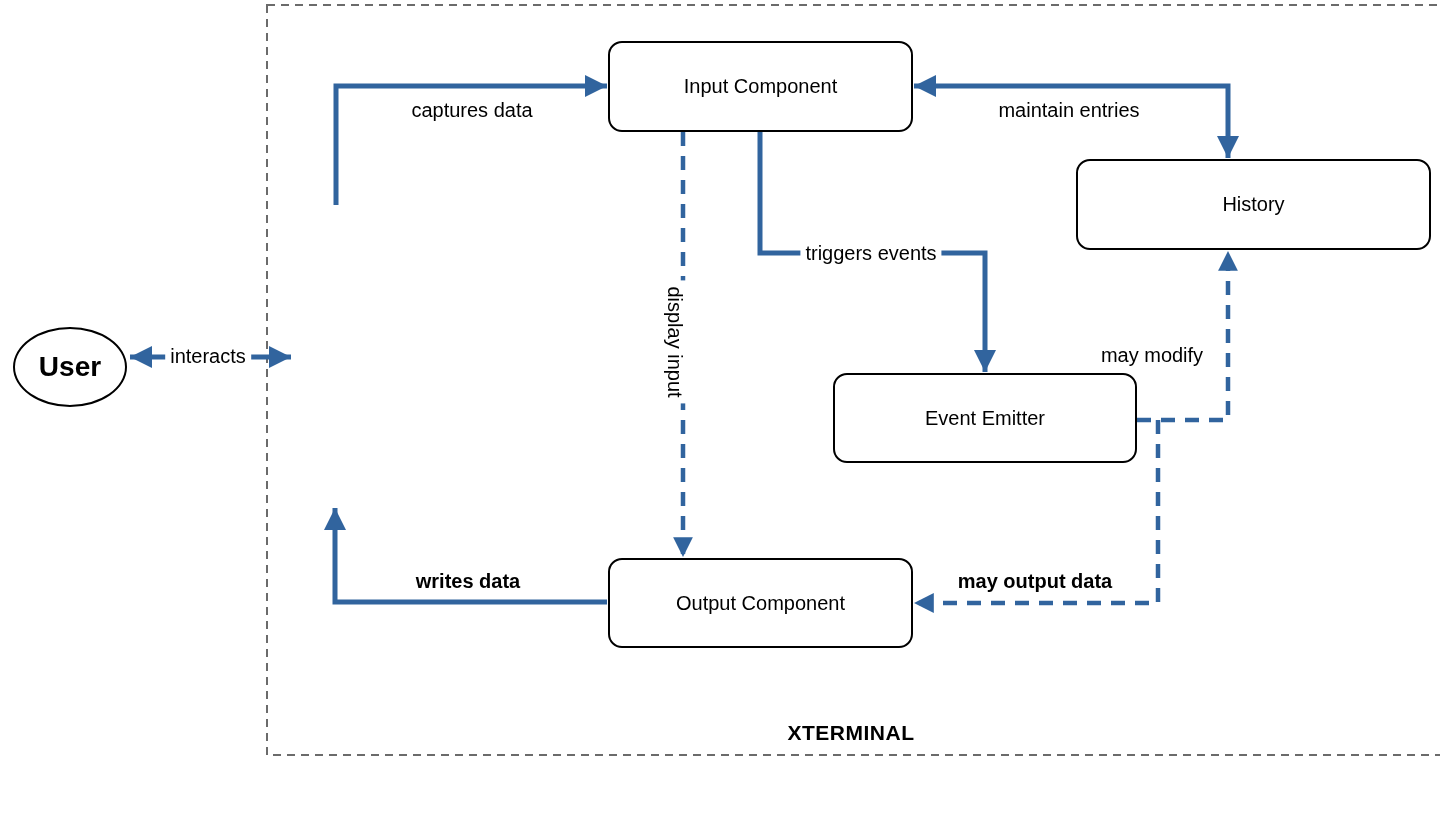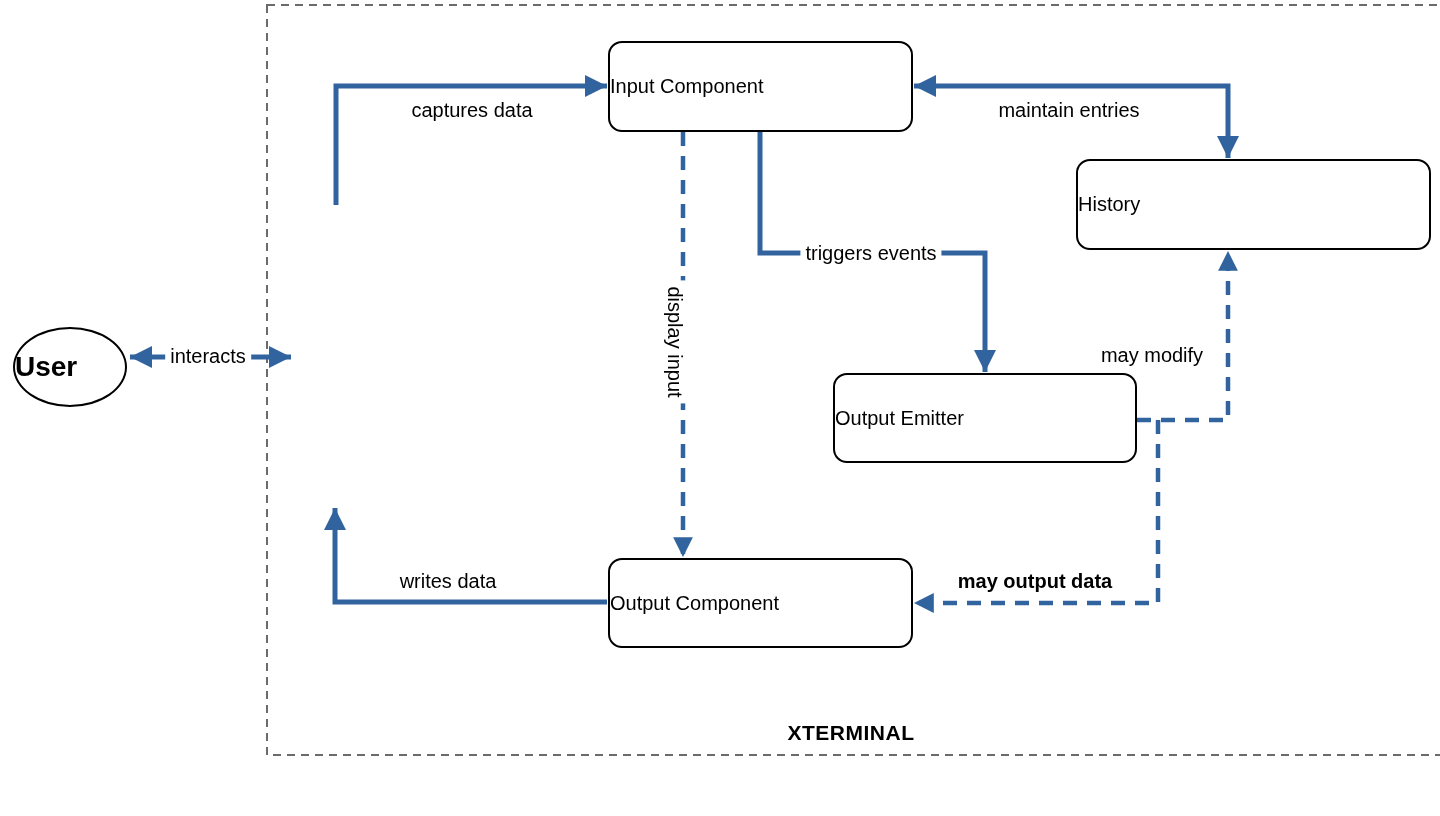--- a/index.html
+++ b/index.html
@@ -16,41 +16,41 @@
     background:#ffffff;
   }
   svg.edges{position:absolute;left:0;top:0;}
   .boundary{fill:none;stroke:var(--boundary);stroke-width:2;stroke-dasharray:8 6;}
   .e{fill:none;stroke:var(--connector);}
   .e.solid{stroke-width:5;}
   .e.dashed{stroke-width:4.5;stroke-dasharray:14 10;}
   .ah{fill:var(--connector);}
   .node{
     position:absolute;background:var(--node-fill);border:2px solid var(--node-border);
-    border-radius:14px;display:flex;align-items:center;
+    border-radius:14px;display:flex;align-items:center;justify-content:center;
     font-size:20px;text-align:center;box-sizing:border-box;
   }
   .node-user{left:13px;top:327px;width:114px;height:80px;border-radius:50%;font-weight:bold;font-size:28px;}
   .node-ui{left:292px;top:205px;width:88px;height:302px;}
   .node-input{left:608px;top:41px;width:305px;height:91px;}
   .node-history{left:1076px;top:159px;width:355px;height:91px;}
   .node-event{left:833px;top:373px;width:304px;height:90px;}
   .node-output{left:608px;top:558px;width:305px;height:90px;}
   .elabel{
     position:absolute;transform:translate(-50%,-50%);font-size:20px;line-height:1.15;
     background:#ffffff;padding:1px 5px;white-space:nowrap;
   }
   .elabel.rot{transform:translate(-50%,-50%) rotate(90deg);padding:1px 6px;}
   .lbl-interacts{left:208px;top:356px;}
   .lbl-captures{left:472px;top:110px;}
   .lbl-maintain{left:1069px;top:110px;}
   .lbl-triggers{left:871px;top:253px;}
   .lbl-display{left:674px;top:342px;}
   .lbl-maymodify{left:1152px;top:336px;margin-top:19px;}
-  .lbl-writes{left:448px;top:581px;}
+  .lbl-writes{left:468px;top:581px;font-weight:bold;}
   .lbl-mayoutput{left:1035px;top:581px;font-weight:bold;}
   .caption{
     position:absolute;left:851px;top:733px;transform:translate(-50%,-50%);
     font-size:21px;font-weight:bold;letter-spacing:0.5px;background:transparent;
   }
 </style>
 </head>
 <body>
 
 <div class="stage">
@@ -84,21 +84,21 @@
   <div class="node node-user">
     <span>User</span>
   </div>
   <div class="node node-input">
     <span>Input Component</span>
   </div>
   <div class="node node-history">
     <span>History</span>
   </div>
   <div class="node node-event">
-    <span>Output Emitter</span>
+    <span>Event Emitter</span>
   </div>
   <div class="node node-output">
     <span>Output Component</span>
   </div>
 
   <div class="elabel lbl-interacts">interacts</div>
   <div class="elabel lbl-captures">captures data</div>
   <div class="elabel lbl-maintain">maintain entries</div>
   <div class="elabel lbl-triggers">triggers events</div>
   <div class="elabel rot lbl-display">display input</div>

